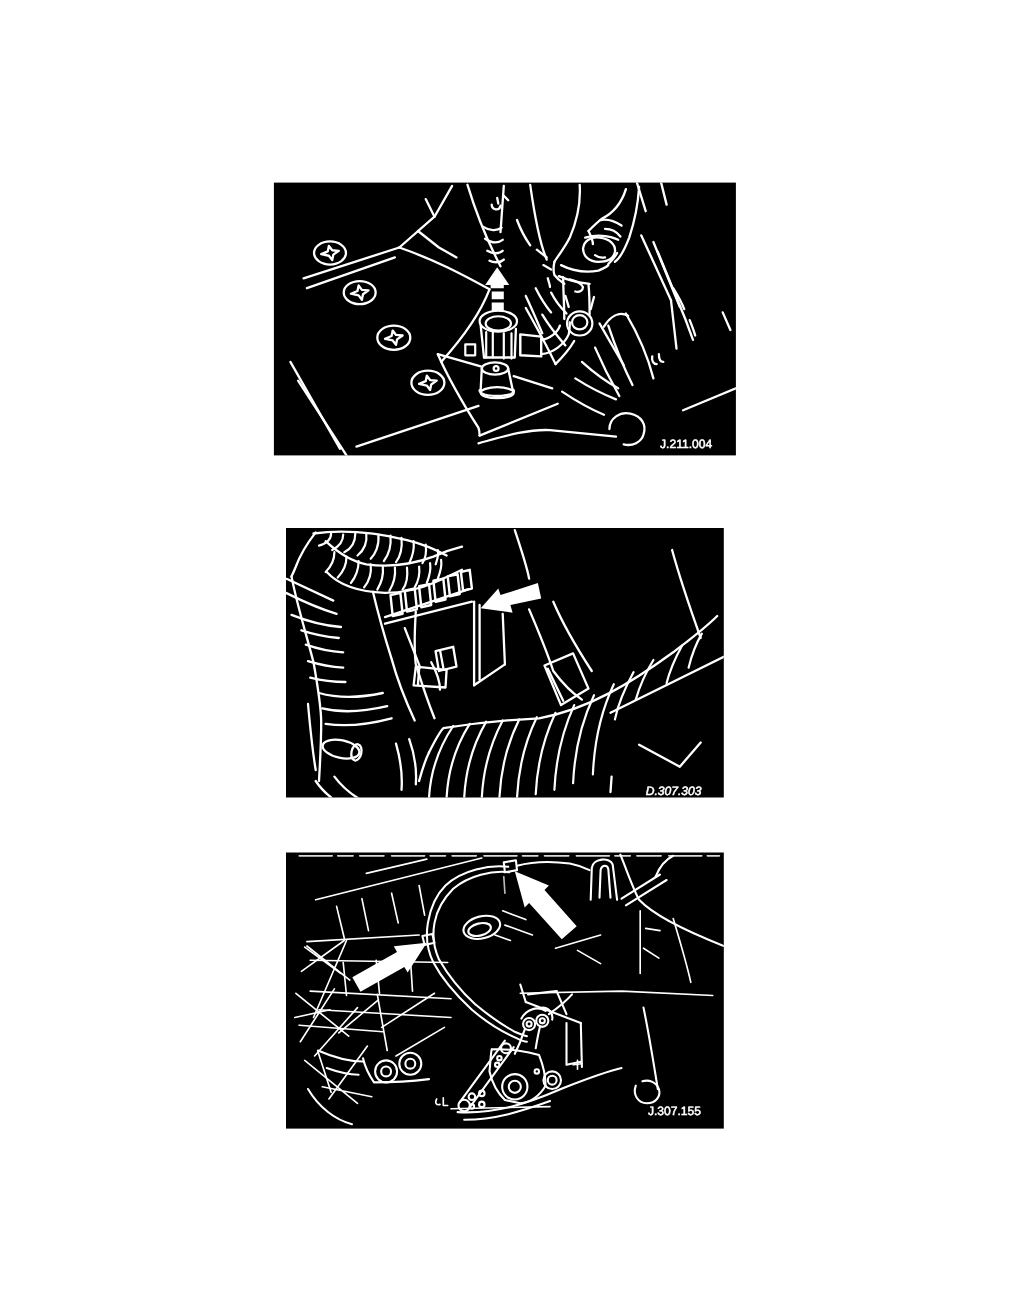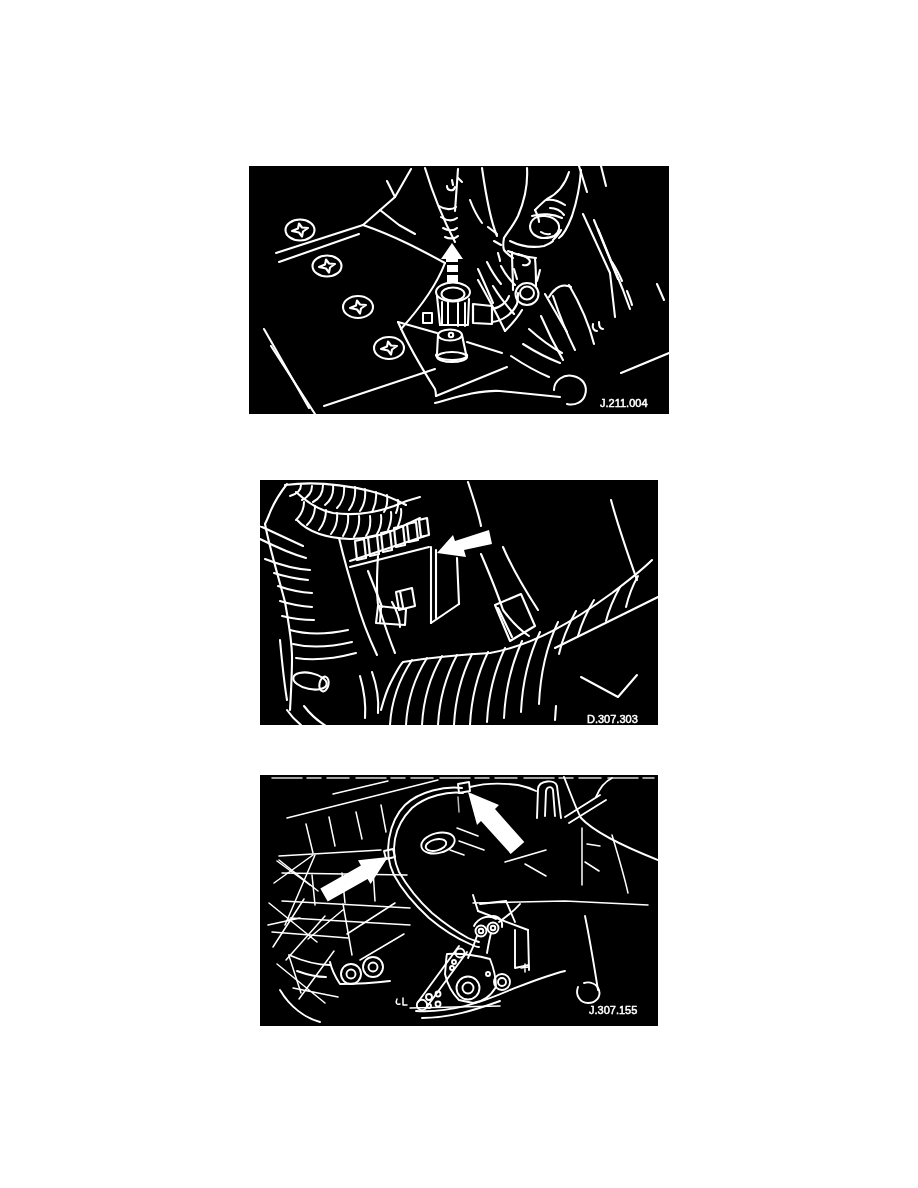--- a/index.html
+++ b/index.html
@@ -154,21 +154,21 @@
 
 <path d="M305,224 C305,214 315,208 324,210 C334,212 339,220 336,229 C334,236 326,240 318,238"></path>
 
 <path d="M344,158 C343,162 345,165 348,165 M350,156 C350,160 351,163 354,163"></path>
 </g>
 
 <text x="351" y="241" class="lbl" stroke="#fff" stroke-width="0.5" font-size="10.8px">J.211.004</text>
 </svg>
 </div>
 
-<div class="fig" style="left:260px;top:480px;width:398px;height:245px;">
+<div class="fig" style="left:260px;top:480px;width:398px;height:245px;font-style:italic;">
 <svg width="398" height="245" viewBox="0 0 398 245" fill="none" stroke="#fff" stroke-width="2.1" stroke-linecap="round" stroke-linejoin="round">
 <g id="f2">
 
 <path d="M25,5 C55,1 85,5 110,11 C122,14 135,19 146,25"></path>
 
 <path d="M27,4 C20,13 13,24 9,35 C7,40 6,42 5,44"></path>
 
 <path d="M36,12 C50,25 62,31 73,33 C95,36 115,33 134,26 C143,22 152,19 160,17"></path>
 
 <path d="M41,5 C41,10 37,14 30,16 M52,6 C52,12 48,17 42,20 M63,5 C63,13 59,19 53,22 M73,5 C74,14 70,21 65,25 M84,6 C85,16 81,24 77,28 M95,7 C96,18 92,26 89,30 M105,9 C106,19 103,27 100,31 M116,12 C117,21 114,28 112,32 M127,15 C128,23 126,29 124,32 M138,20 C139,26 137,30 136,33" stroke-width="2"></path>

